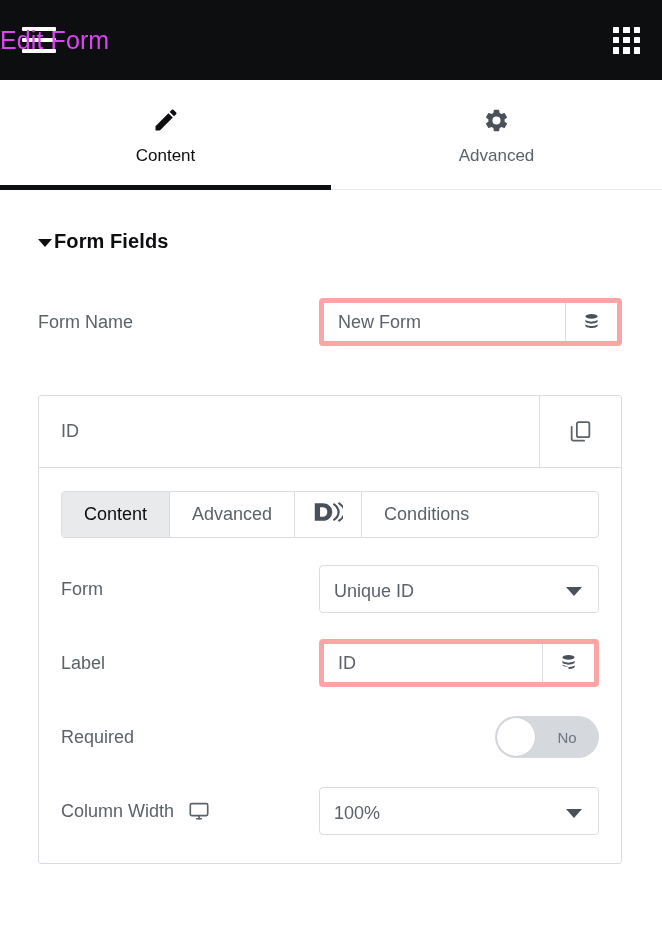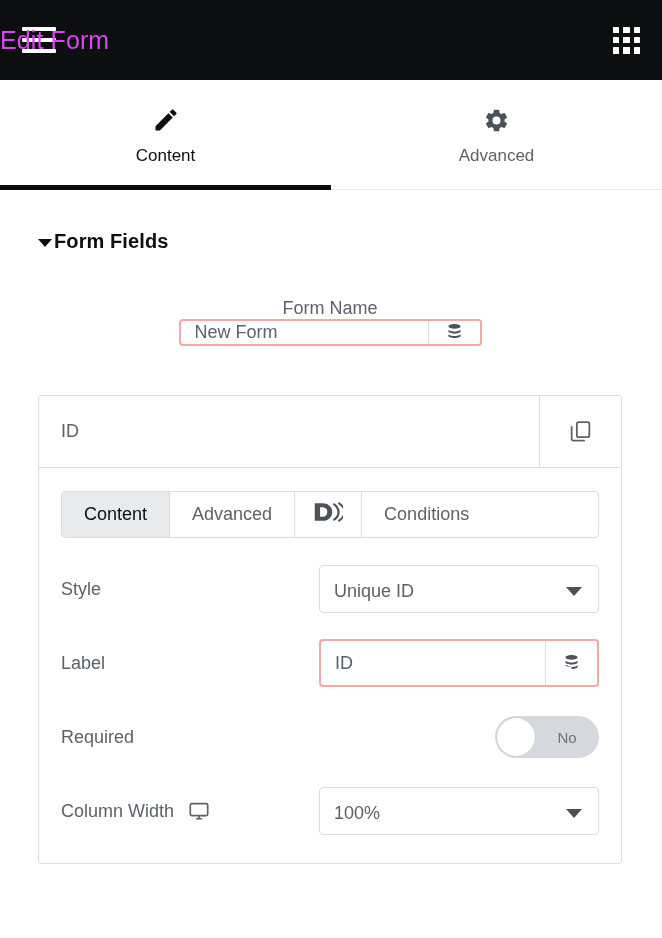--- a/index.html
+++ b/index.html
@@ -143,40 +143,39 @@
     font-weight: bold;
     color: #0d0e10;
     letter-spacing: 0.1px;
   }
 
   
   .row {
     display: flex;
     align-items: center;
     padding: 0 40px 0 38px;
-    flex-direction: column;
   }
   .row-label {
     font-size: 18px;
     color: #5b6268;
     flex: 1 1 auto;
     white-space: nowrap;
   }
 
   
   .formname-row {
     margin-top: 45px;
     height: 48px;
   }
 
   .input-group {
     display: flex;
     width: 303px;
     height: 48px;
-    border: 2px solid #fca5a5;
+    border: 5px solid #fca5a5;
     border-radius: 4px;
     overflow: hidden;
     background: #ffffff;
   }
   .input-group .txt {
     flex: 1 1 auto;
     border: none;
     outline: none;
     background: transparent;
     font-family: inherit;
@@ -433,21 +432,21 @@
               <path d="M29.6 2.2c3.7 2.4 6 5.8 6 9.8s-2.3 7.4-6 9.8" stroke="#4a5159" stroke-width="2.2" fill="none" stroke-linecap="round"></path>
             </svg>
           </span>
         </div>
         <div class="subtab">
           <span>Conditions</span>
         </div>
       </div>
 
       <div class="frow">
-        <span class="frow-label">Style</span>
+        <span class="frow-label">Form</span>
         <span class="frow-spacer"></span>
         <div class="select-ctl">
           <span class="sel-val">Unique ID</span>
           <span class="sel-caret"></span>
         </div>
       </div>
 
       <div class="frow">
         <span class="frow-label">Label</span>
         <span class="frow-spacer"></span>

